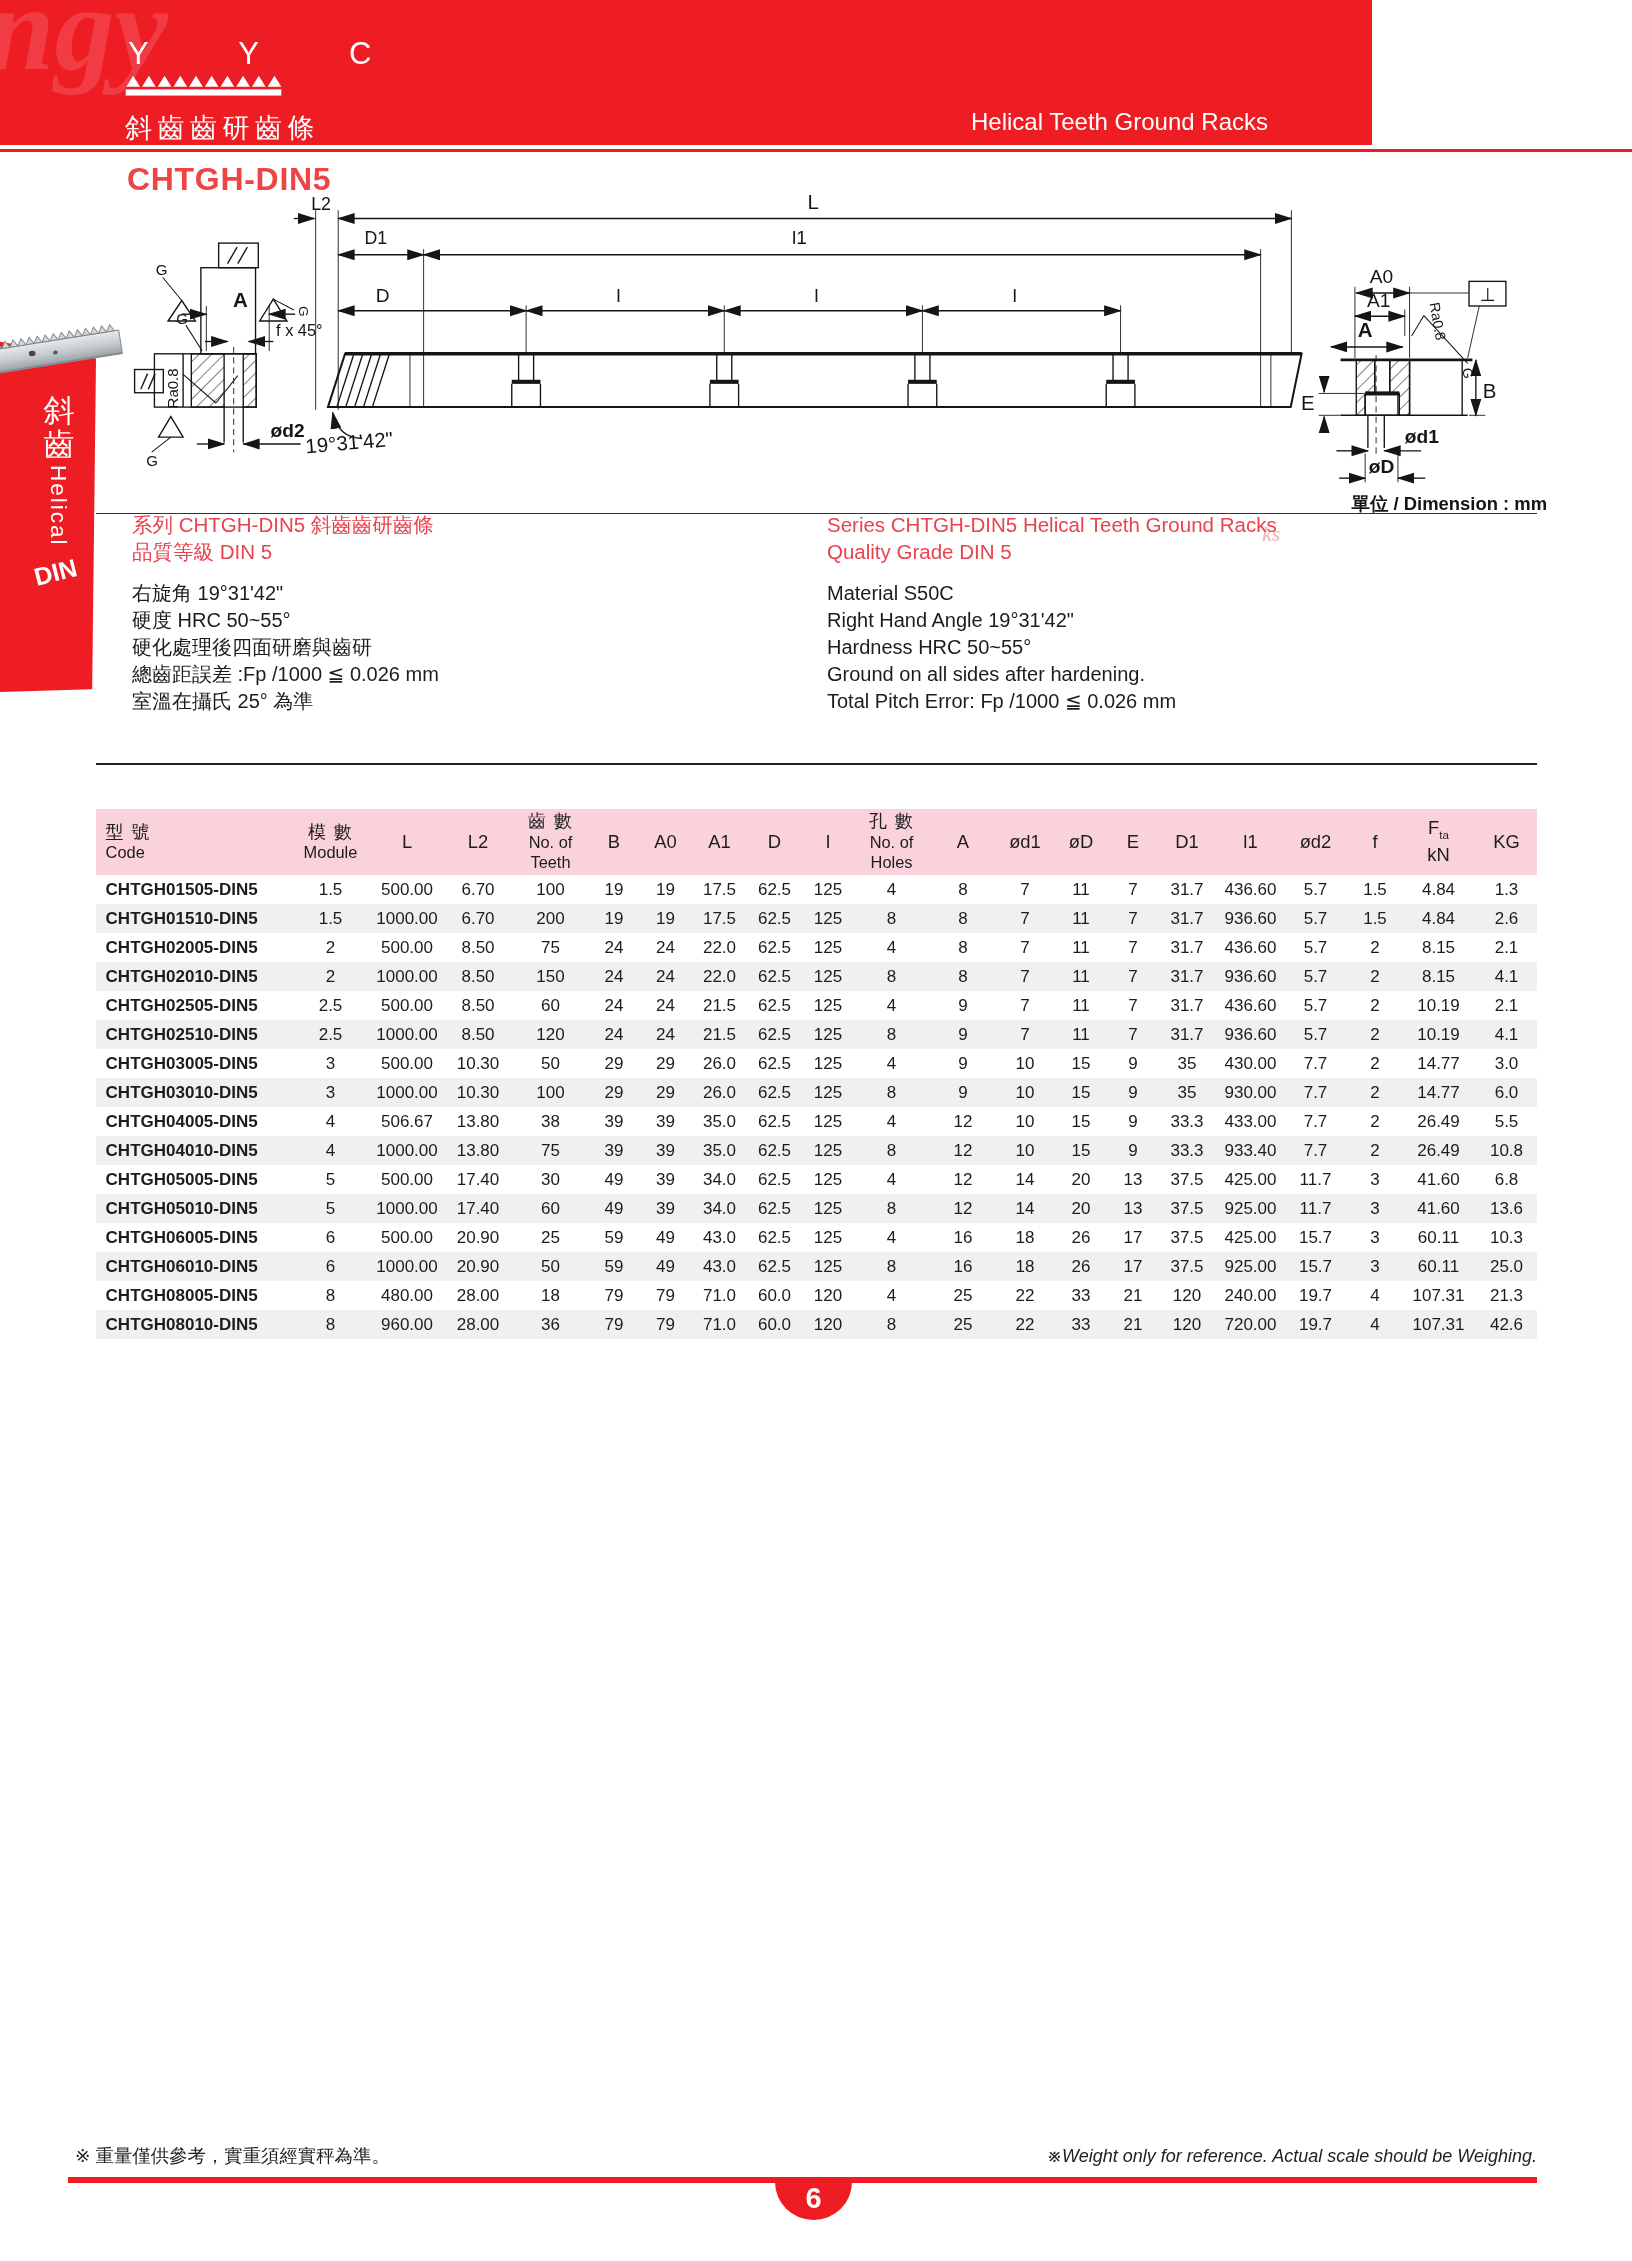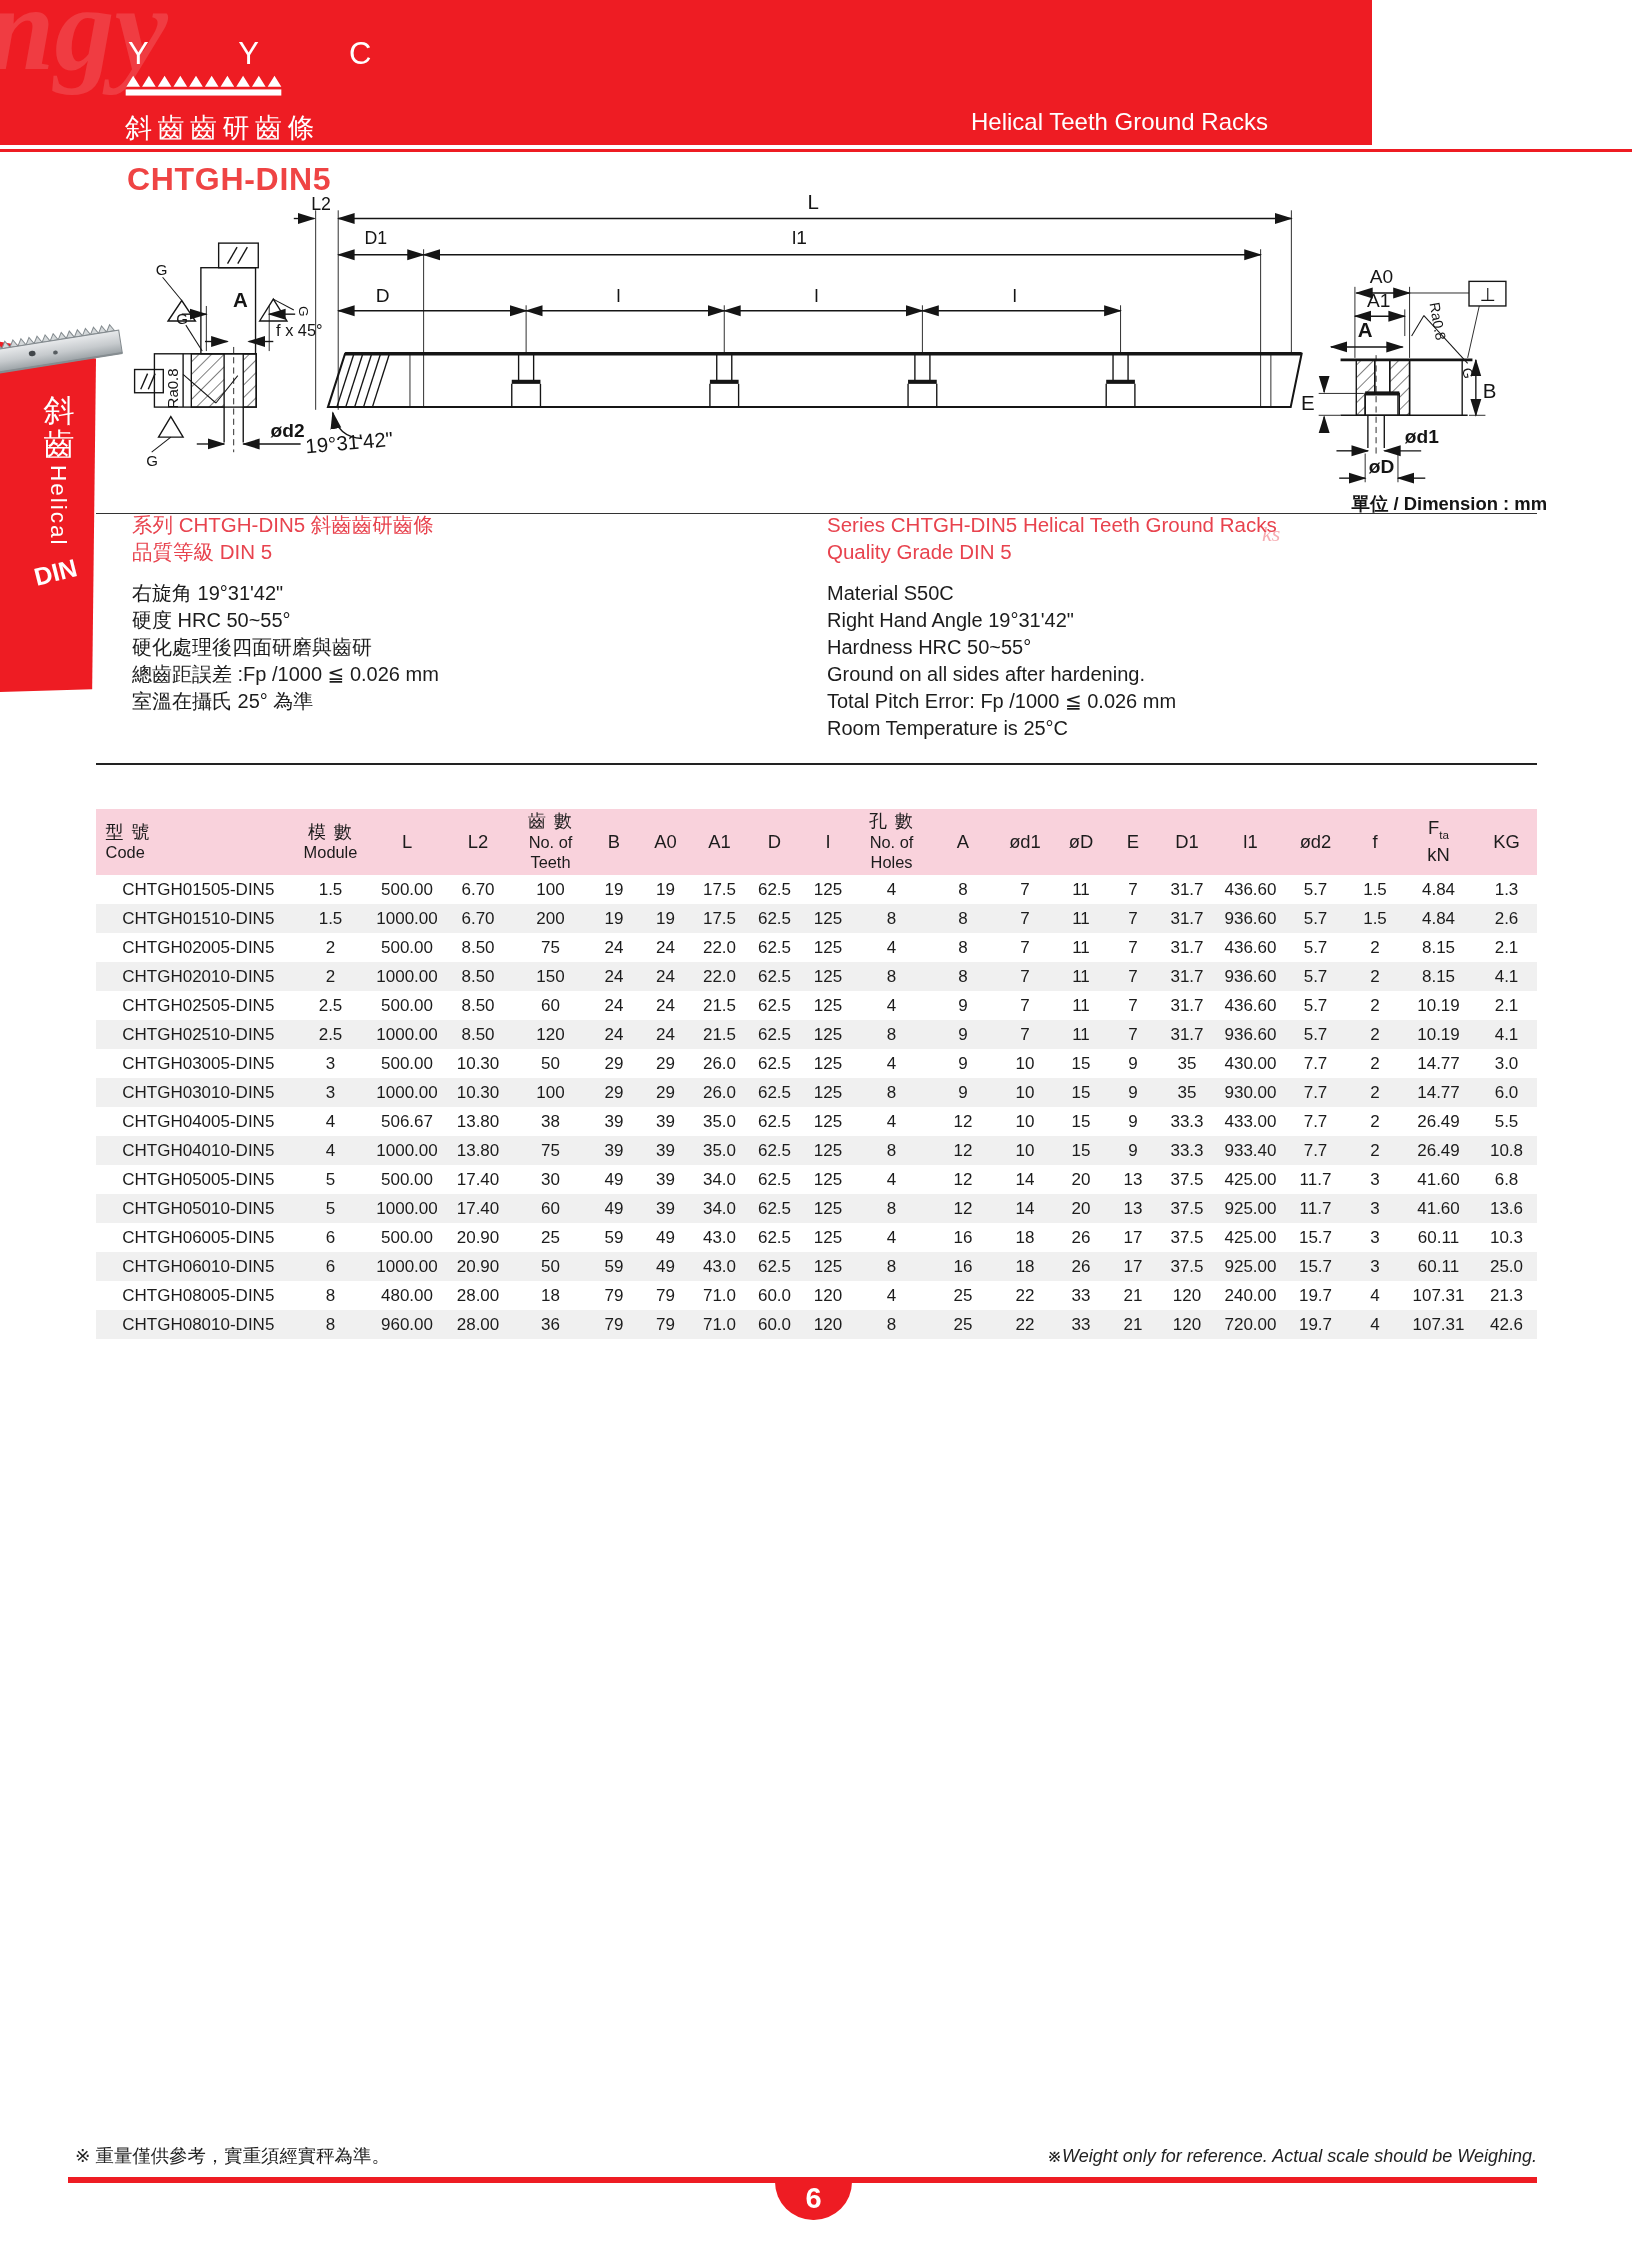--- a/index.html
+++ b/index.html
@@ -41,21 +41,21 @@
       --cols:195px 79px 74px 68px 77px 50px 53px 55px 55px 52px 75px 68px 56px 56px 48px 60px 67px 63px 56px 71px 65px;}
   .thead{display:grid;grid-template-columns:var(--cols);background:#f9d2dc;height:66px;align-items:center;margin-top:44px;}
   .hc{display:flex;flex-direction:column;align-items:center;justify-content:center;font-size:18.4px;line-height:20.5px;}
   .hc .zh{font-size:18px;letter-spacing:1.4px;}
   .hc .en{font-size:16.4px;}
   .hc.left{align-items:flex-start;padding-left:9.6px;}
   .hc sub{font-size:11.6px;}
   .trow{display:grid;grid-template-columns:var(--cols);height:29px;align-items:center;font-size:17px;}
   .tbody .trow:nth-child(even){background:#f0f0f0;}
   .c{text-align:center;}
-  .c.left{text-align:center;padding-left:9.6px;}
+  .c.left{text-align:left;padding-left:9.6px;font-weight:bold;}
   
   .foot-zh{position:absolute;left:75px;top:2143px;font-size:18.4px;color:#222;}
   .foot-en{position:absolute;right:96px;top:2145px;font-size:18px;font-style:italic;color:#222;}
   .foot-line{position:absolute;left:68px;top:2177px;width:1469px;height:5.5px;background:#ee1c23;}
   .page-badge{position:absolute;left:775px;top:2178px;width:77px;height:42px;background:#ee1c23;
       border-radius:0 0 38px 38px;color:#fff;font-size:29px;font-weight:bold;text-align:center;line-height:40px;}
 </style>
 </head>
 <body>
 
@@ -297,21 +297,20 @@
   <div class="desc-col desc-en">
     <div class="desc-red">Series CHTGH-DIN5  Helical Teeth Ground Racks</div>
     <div class="desc-red">Quality Grade DIN 5</div>
     <div class="desc-gap"></div>
     <div>
         <div class="desc-line">Material S50C</div>
         <div class="desc-line">Right Hand Angle 19°31'42"</div>
         <div class="desc-line">Hardness HRC 50~55°</div>
         <div class="desc-line">Ground on all sides after hardening.</div>
         <div class="desc-line">Total Pitch Error: Fp /1000 ≦ 0.026 mm</div>
-        <div class="desc-line">Room Temperature is 25°C</div>
       </div>
   </div>
 
   <div class="rack-table">
     <div class="thead">
       <div class="hc left">
           <div class="zh">型 號</div>
           <div class="en">Code</div>
         </div>
       <div class="hc">

